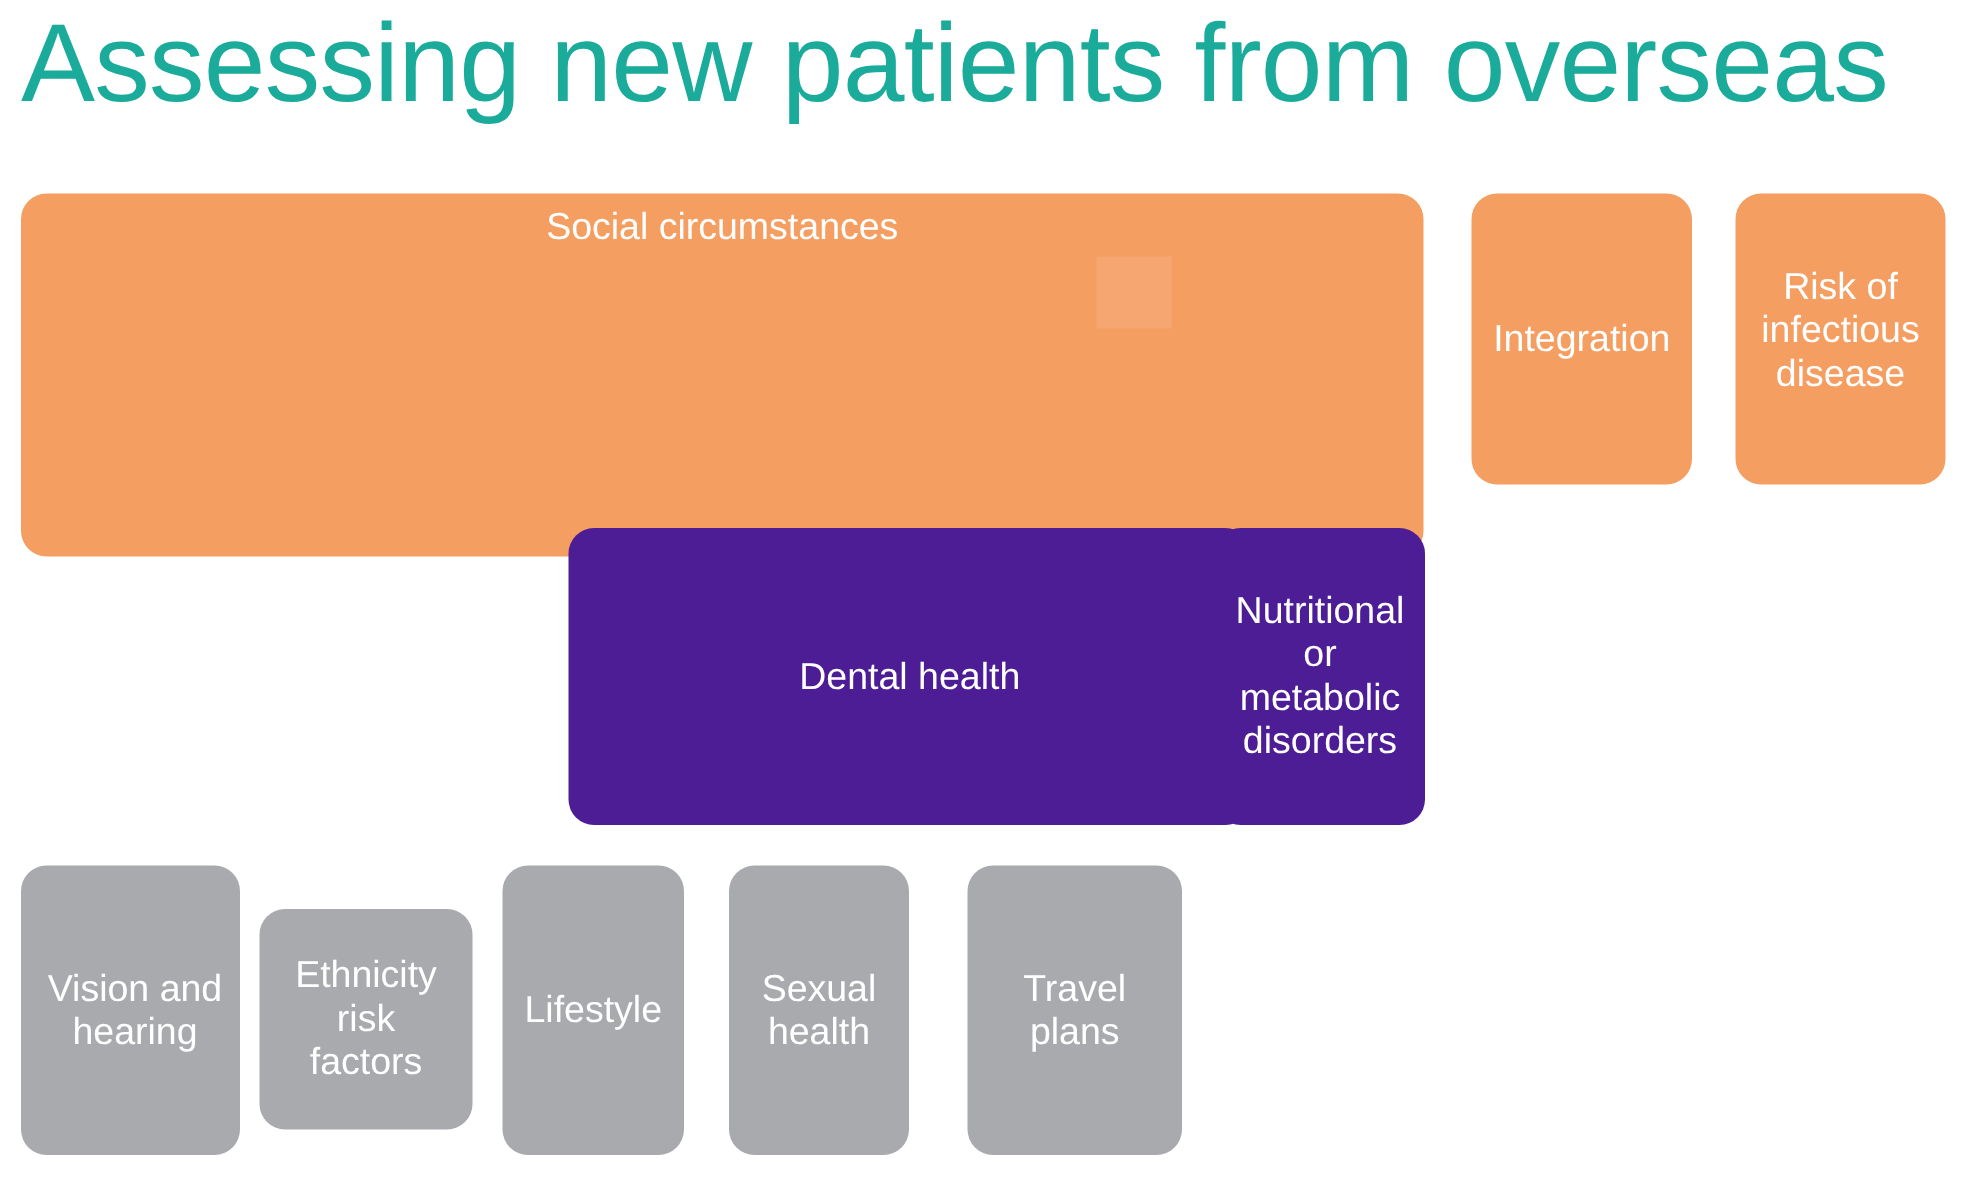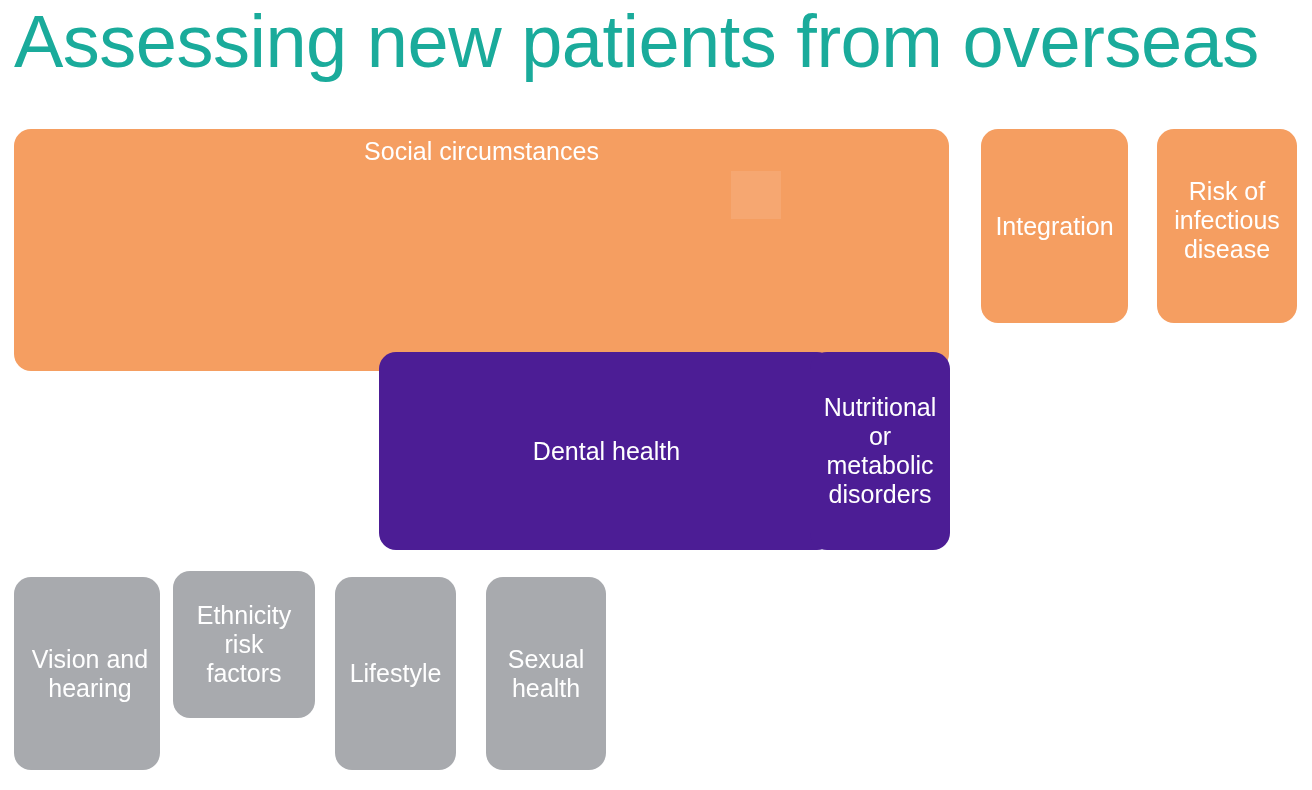--- a/index.html
+++ b/index.html
@@ -71,21 +71,21 @@
   #card-risk-infectious-disease { left: 1157px; top: 129px; width: 140px; height: 194px; }
   #card-risk-infectious-disease .label { transform: translateY(-6px); }
 
   
   #card-immunisations { left: 14px;  top: 352px; width: 305px; height: 198px; }
   #card-dental-health { left: 335px; top: 352px; width: 455px; height: 198px; margin-left: 44px; }
   #card-nutritional-metabolic { left: 810px; top: 352px; width: 140px; height: 198px; }
 
   
   #card-vision-hearing   { left: 14px;  top: 577px; width: 146px; height: 193px; padding-left: 12px; }
-  #card-ethnicity-risk   { left: 173px; top: 571px; width: 142px; height: 147px; justify-content: center; }
+  #card-ethnicity-risk   { left: 173px; top: 606px; width: 142px; height: 147px; justify-content: center; }
   #card-lifestyle        { left: 335px; top: 577px; width: 121px; height: 193px; }
   #card-sexual-health    { left: 486px; top: 577px; width: 120px; height: 193px; }
   #card-travel-plans     { left: 645px; top: 577px; width: 143px; height: 193px; }
 
   
   #selection-square {
     position: absolute;
     left: 731px;
     top: 171px;
     width: 50px;
@@ -141,14 +141,18 @@
 
   <div class="card grey" id="card-lifestyle">
     <span class="label">Lifestyle</span>
   </div>
 
   <div class="card grey" id="card-sexual-health">
     <span class="label">Sexual
 health</span>
   </div>
 
+  <div class="card grey" id="card-travel-plans">
+    <span class="label">Travel
+plans</span>
+  </div>
 
 </div>
 
 </body></html>

